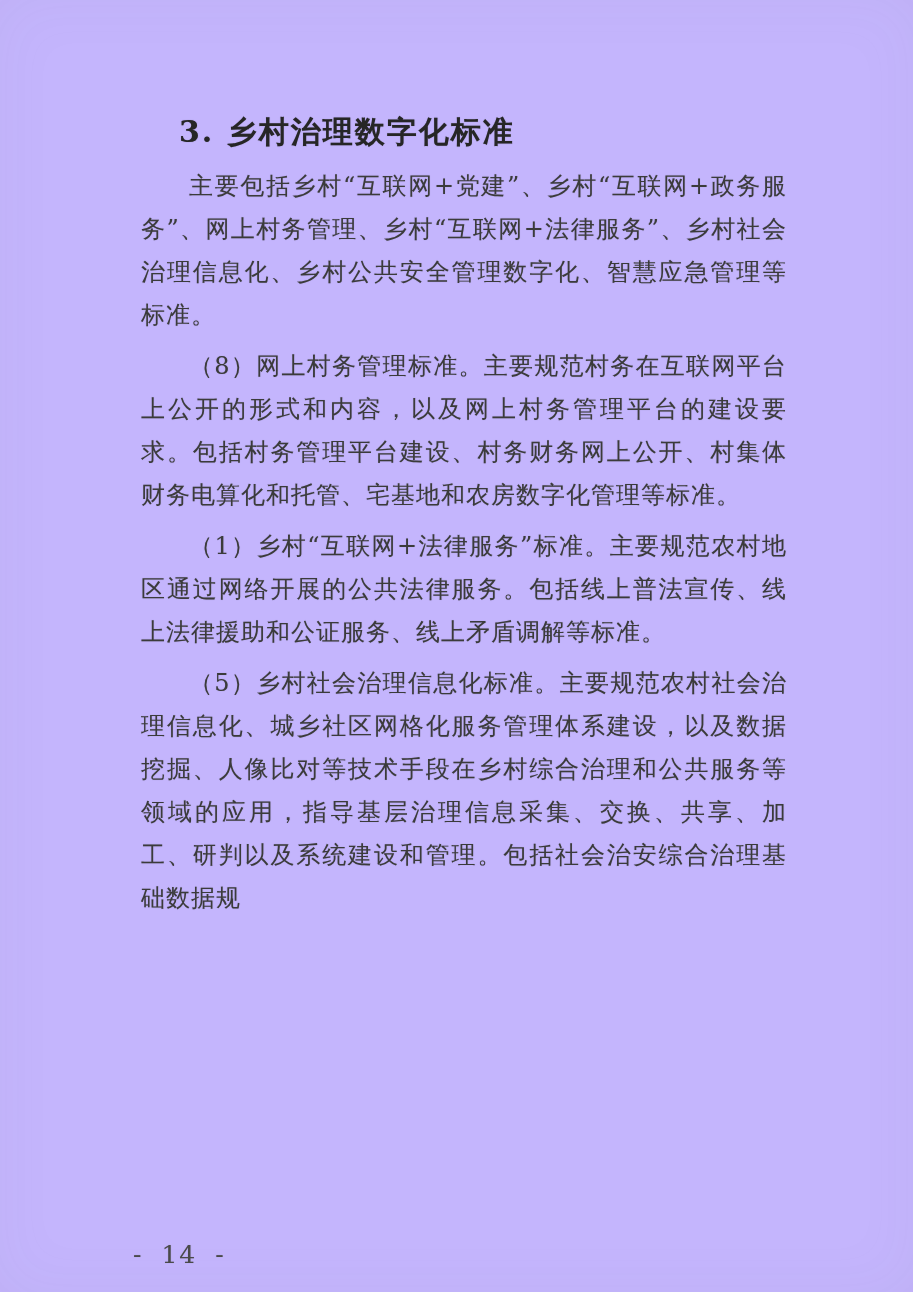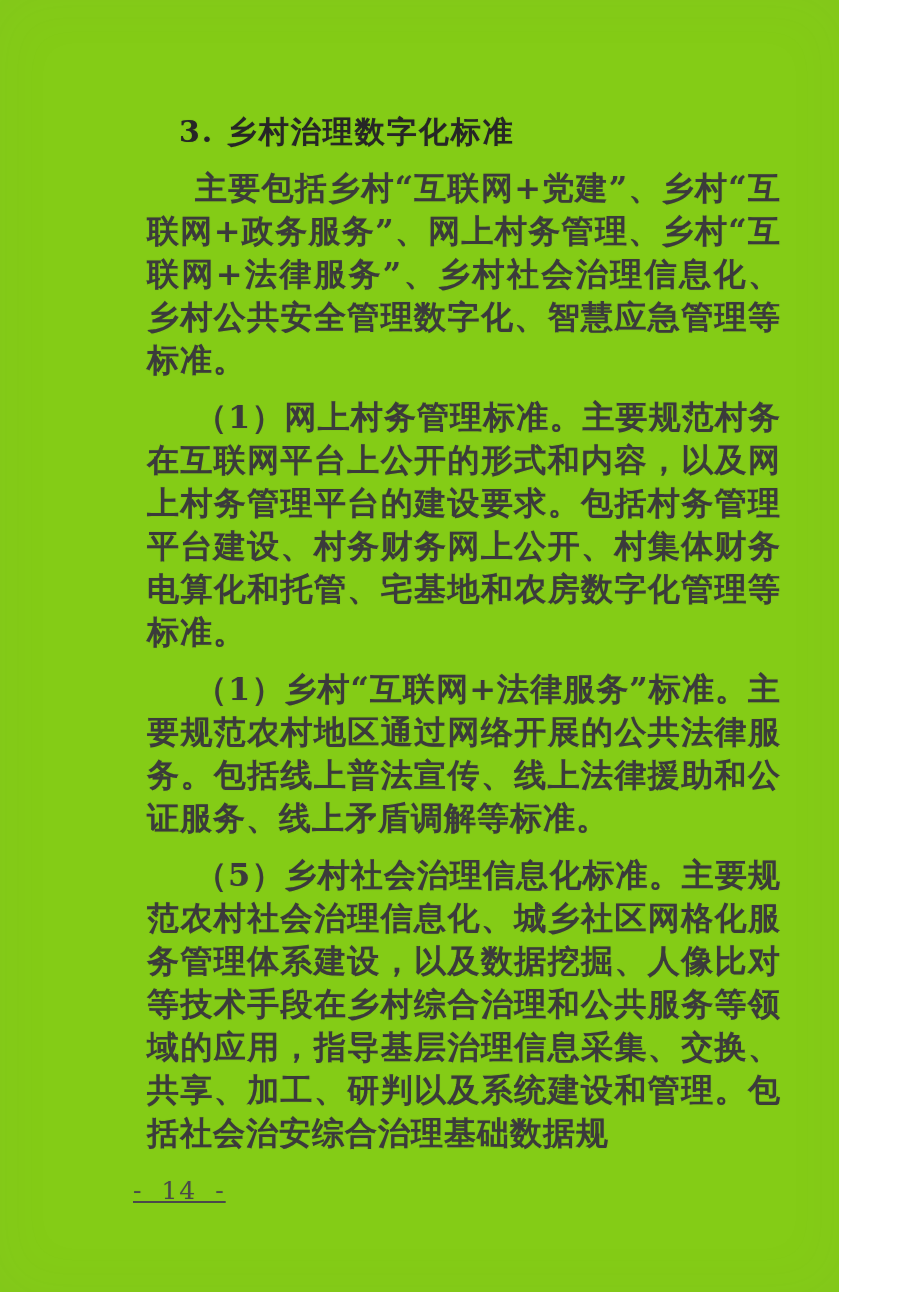--- a/index.html
+++ b/index.html
@@ -2,23 +2,23 @@
 <html><head>
 <meta charset="utf-8">
 <style>
   html, body {
     margin: 0;
     padding: 0;
     background: #ffffff;
   }
   .scan-page {
     position: relative;
-    width: 839px;
+    width: 913px;
     height: 1292px;
-    background: #84cc16;
+    background: #c4b5fd;
     overflow: hidden;
     font-family: "DejaVu Serif", "Liberation Serif", serif;
     box-shadow: inset 0 0 60px rgba(120,120,120,0.06);
   }
   .doc-content {
     position: absolute;
     left: 133px;
     top: 110px;
     width: 662px;
   }
@@ -26,48 +26,46 @@
     margin: 0 0 12px 0;
     padding-left: 46px;
     font-size: 30px;
     font-weight: bold;
     color: #262626;
     letter-spacing: 2px;
     line-height: 43px;
     text-shadow: 0 0 1px rgba(40,40,40,0.35);
   }
   .doc-paragraph {
-    margin: 14px;
-    font-size: 32px;
+    margin: 8px;
+    font-size: 24px;
     line-height: 43px;
     color: #3b3b3b;
     text-align: justify;
     text-justify: inter-character;
     text-indent: 48px;
     letter-spacing: 1px;
     text-shadow: 0 0 1px rgba(60,60,60,0.30);
-    font-weight: bold;
   }
   .page-number {
     position: absolute;
     left: 133px;
-    top: 1176px;
+    top: 1240px;
     font-size: 25px;
     color: #4a4a4a;
     letter-spacing: 2px;
     word-spacing: 8px;
     text-shadow: 0 0 1px rgba(70,70,70,0.3);
-    text-decoration: underline;
   }
 </style>
 </head>
 <body>
 
 <div class="scan-page">
   <div class="doc-content">
     <h1 class="doc-heading">3. 乡村治理数字化标准</h1>
     <p class="doc-paragraph">主要包括乡村“互联网+党建”、乡村“互联网+政务服务”、网上村务管理、乡村“互联网+法律服务”、乡村社会治理信息化、乡村公共安全管理数字化、智慧应急管理等标准。</p>
-    <p class="doc-paragraph">（1）网上村务管理标准。主要规范村务在互联网平台上公开的形式和内容，以及网上村务管理平台的建设要求。包括村务管理平台建设、村务财务网上公开、村集体财务电算化和托管、宅基地和农房数字化管理等标准。</p>
+    <p class="doc-paragraph">（8）网上村务管理标准。主要规范村务在互联网平台上公开的形式和内容，以及网上村务管理平台的建设要求。包括村务管理平台建设、村务财务网上公开、村集体财务电算化和托管、宅基地和农房数字化管理等标准。</p>
     <p class="doc-paragraph">（1）乡村“互联网+法律服务”标准。主要规范农村地区通过网络开展的公共法律服务。包括线上普法宣传、线上法律援助和公证服务、线上矛盾调解等标准。</p>
     <p class="doc-paragraph">（5）乡村社会治理信息化标准。主要规范农村社会治理信息化、城乡社区网格化服务管理体系建设，以及数据挖掘、人像比对等技术手段在乡村综合治理和公共服务等领域的应用，指导基层治理信息采集、交换、共享、加工、研判以及系统建设和管理。包括社会治安综合治理基础数据规</p>
   </div>
   <div class="page-number">- 14 -</div>
 </div>
 
 </body></html>

